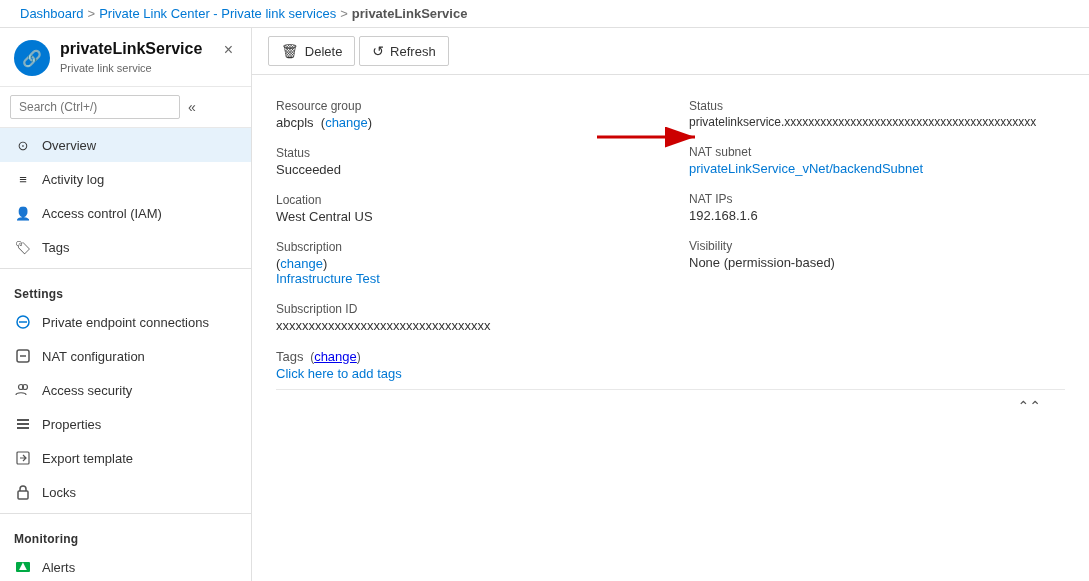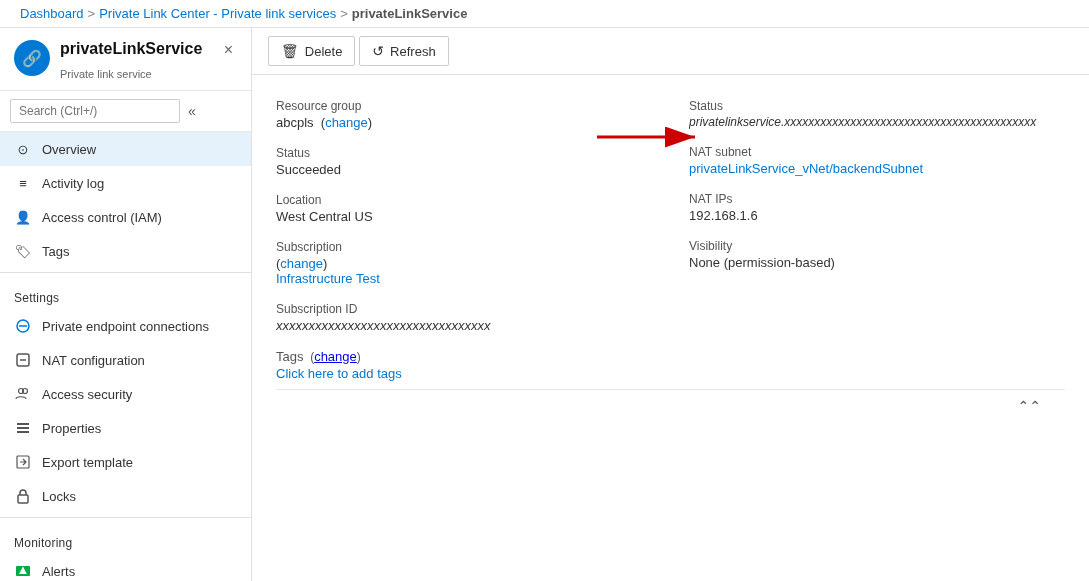--- a/index.html
+++ b/index.html
@@ -51,21 +51,21 @@
       border-radius: 50%;
       display: flex;
       align-items: center;
       justify-content: center;
       color: #fff;
       font-size: 16px;
       margin-right: 10px;
       flex-shrink: 0;
     }
     .service-title { font-size: 16px; font-weight: 600; color: #111; }
-    .service-subtitle { font-size: 11px; color: #666; margin-top: 10px; }
+    .service-subtitle { font-size: 11px; color: #666; margin-top: 4px; }
     .close-btn {
       margin-left: auto;
       cursor: pointer;
       color: #666;
       font-size: 16px;
       line-height: 1;
       padding: 2px 4px;
     }
 
     
@@ -112,21 +112,21 @@
       margin-right: 10px;
       flex-shrink: 0;
       display: flex;
       align-items: center;
       justify-content: center;
       font-size: 13px;
     }
     .nav-section-label {
       padding: 14px 14px 4px 14px;
       font-size: 12px;
-      font-weight: 400;
+      font-weight: 700;
       color: #333;
       letter-spacing: 0.02em;
     }
     .nav-divider {
       border: none;
       border-top: 1px solid #e0e0e0;
       margin: 4px 0;
     }
 
     
@@ -188,21 +188,20 @@
     }
     .detail-value a {
       color: #0078d4;
       text-decoration: none;
     }
     .detail-value.overflow {
       overflow: hidden;
       text-overflow: ellipsis;
       white-space: nowrap;
       max-width: 380px;
-      font-style: italic;
     }
 
     
     .collapse-row {
       display: flex;
       justify-content: flex-end;
       padding: 4px 16px 4px 0;
       border-top: 1px solid #e8e8e8;
     }
     .collapse-btn {

